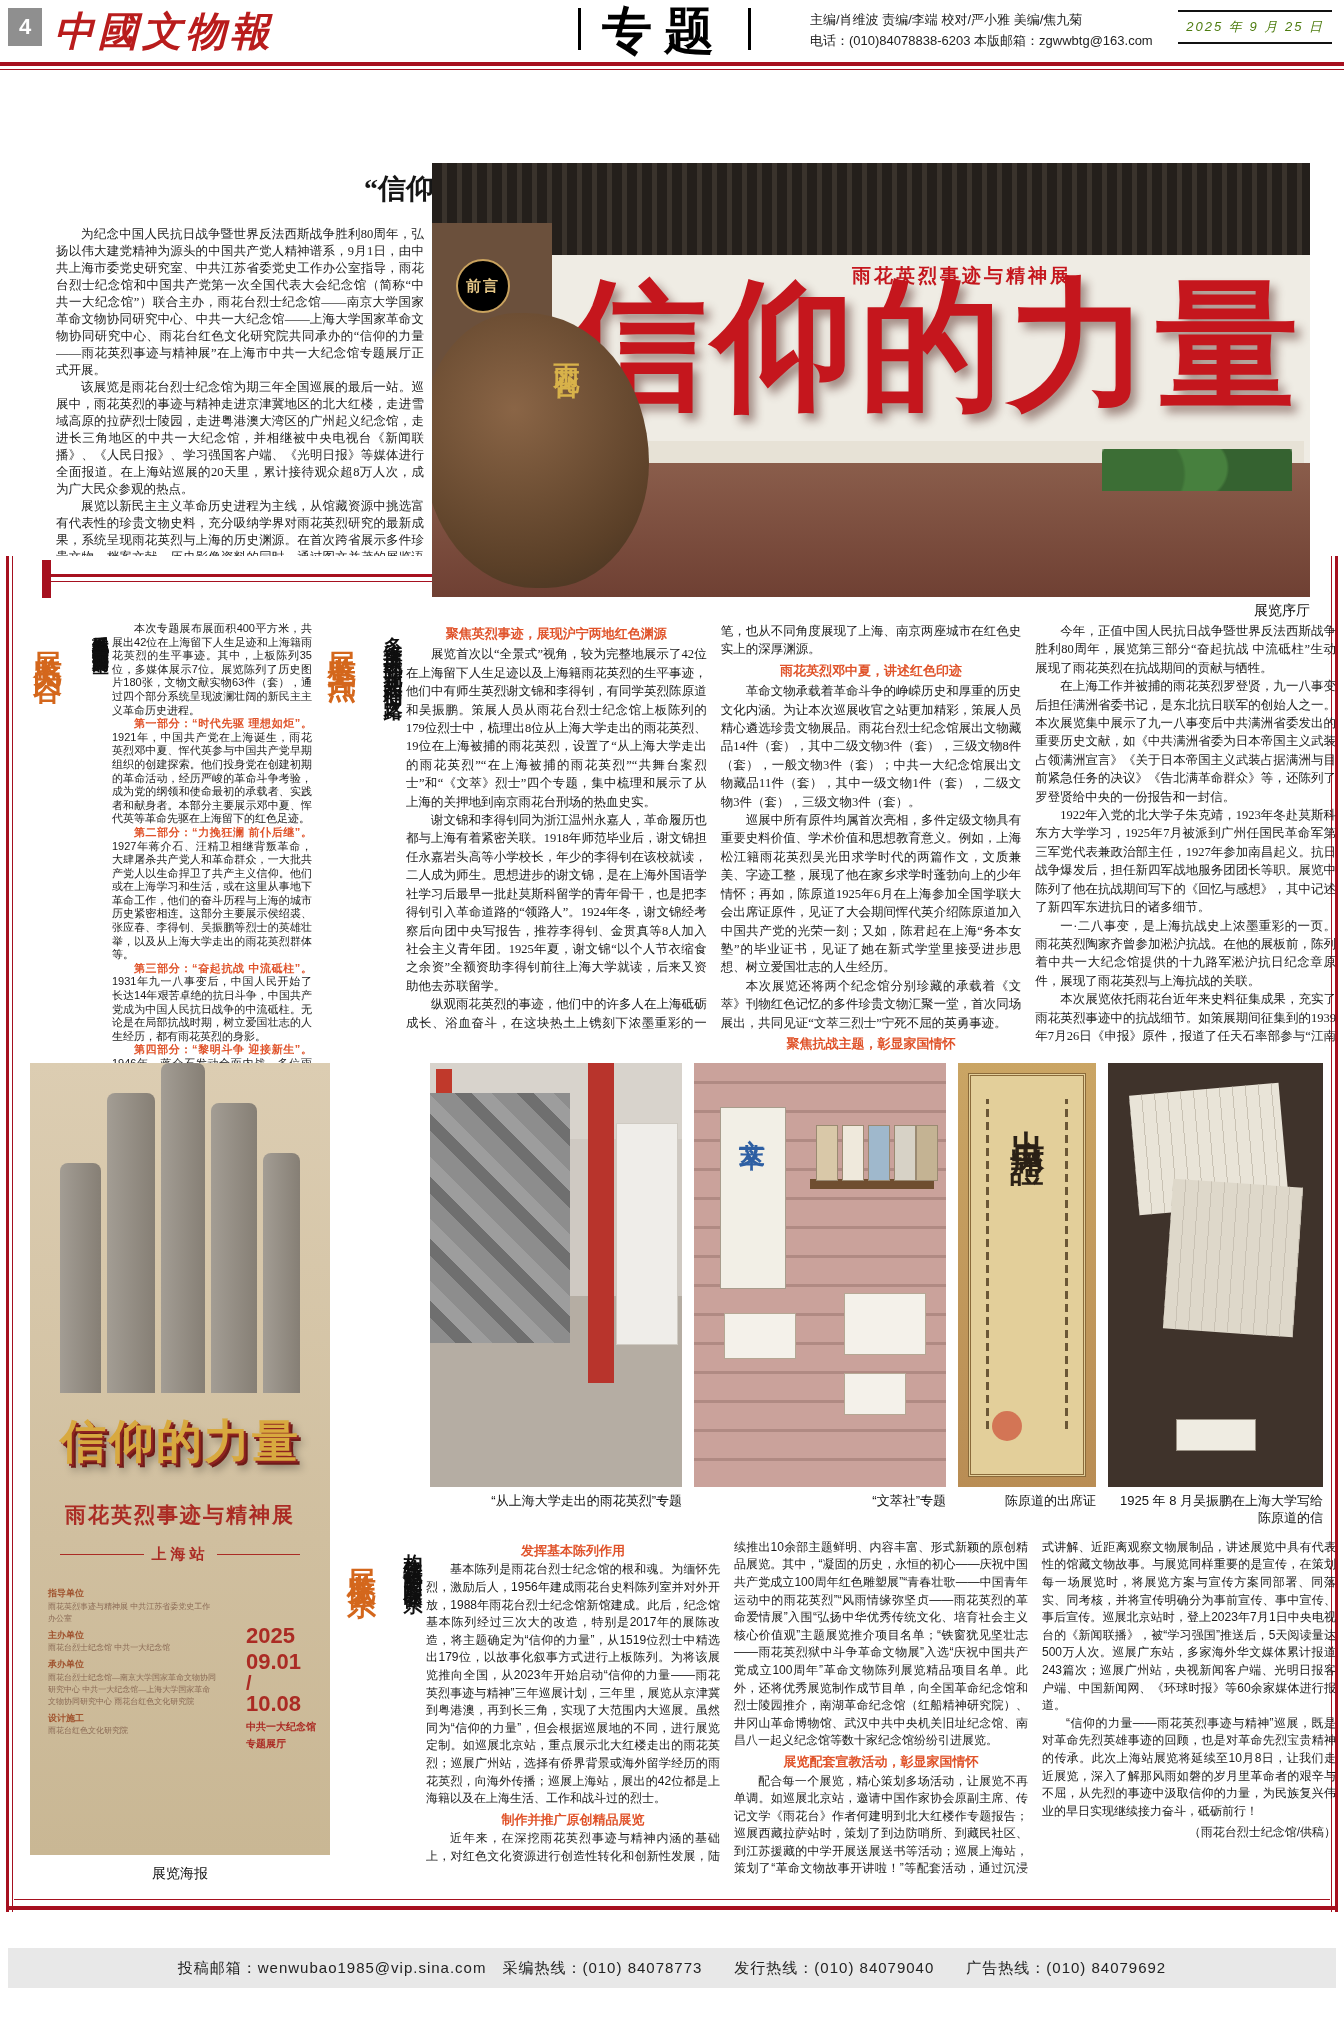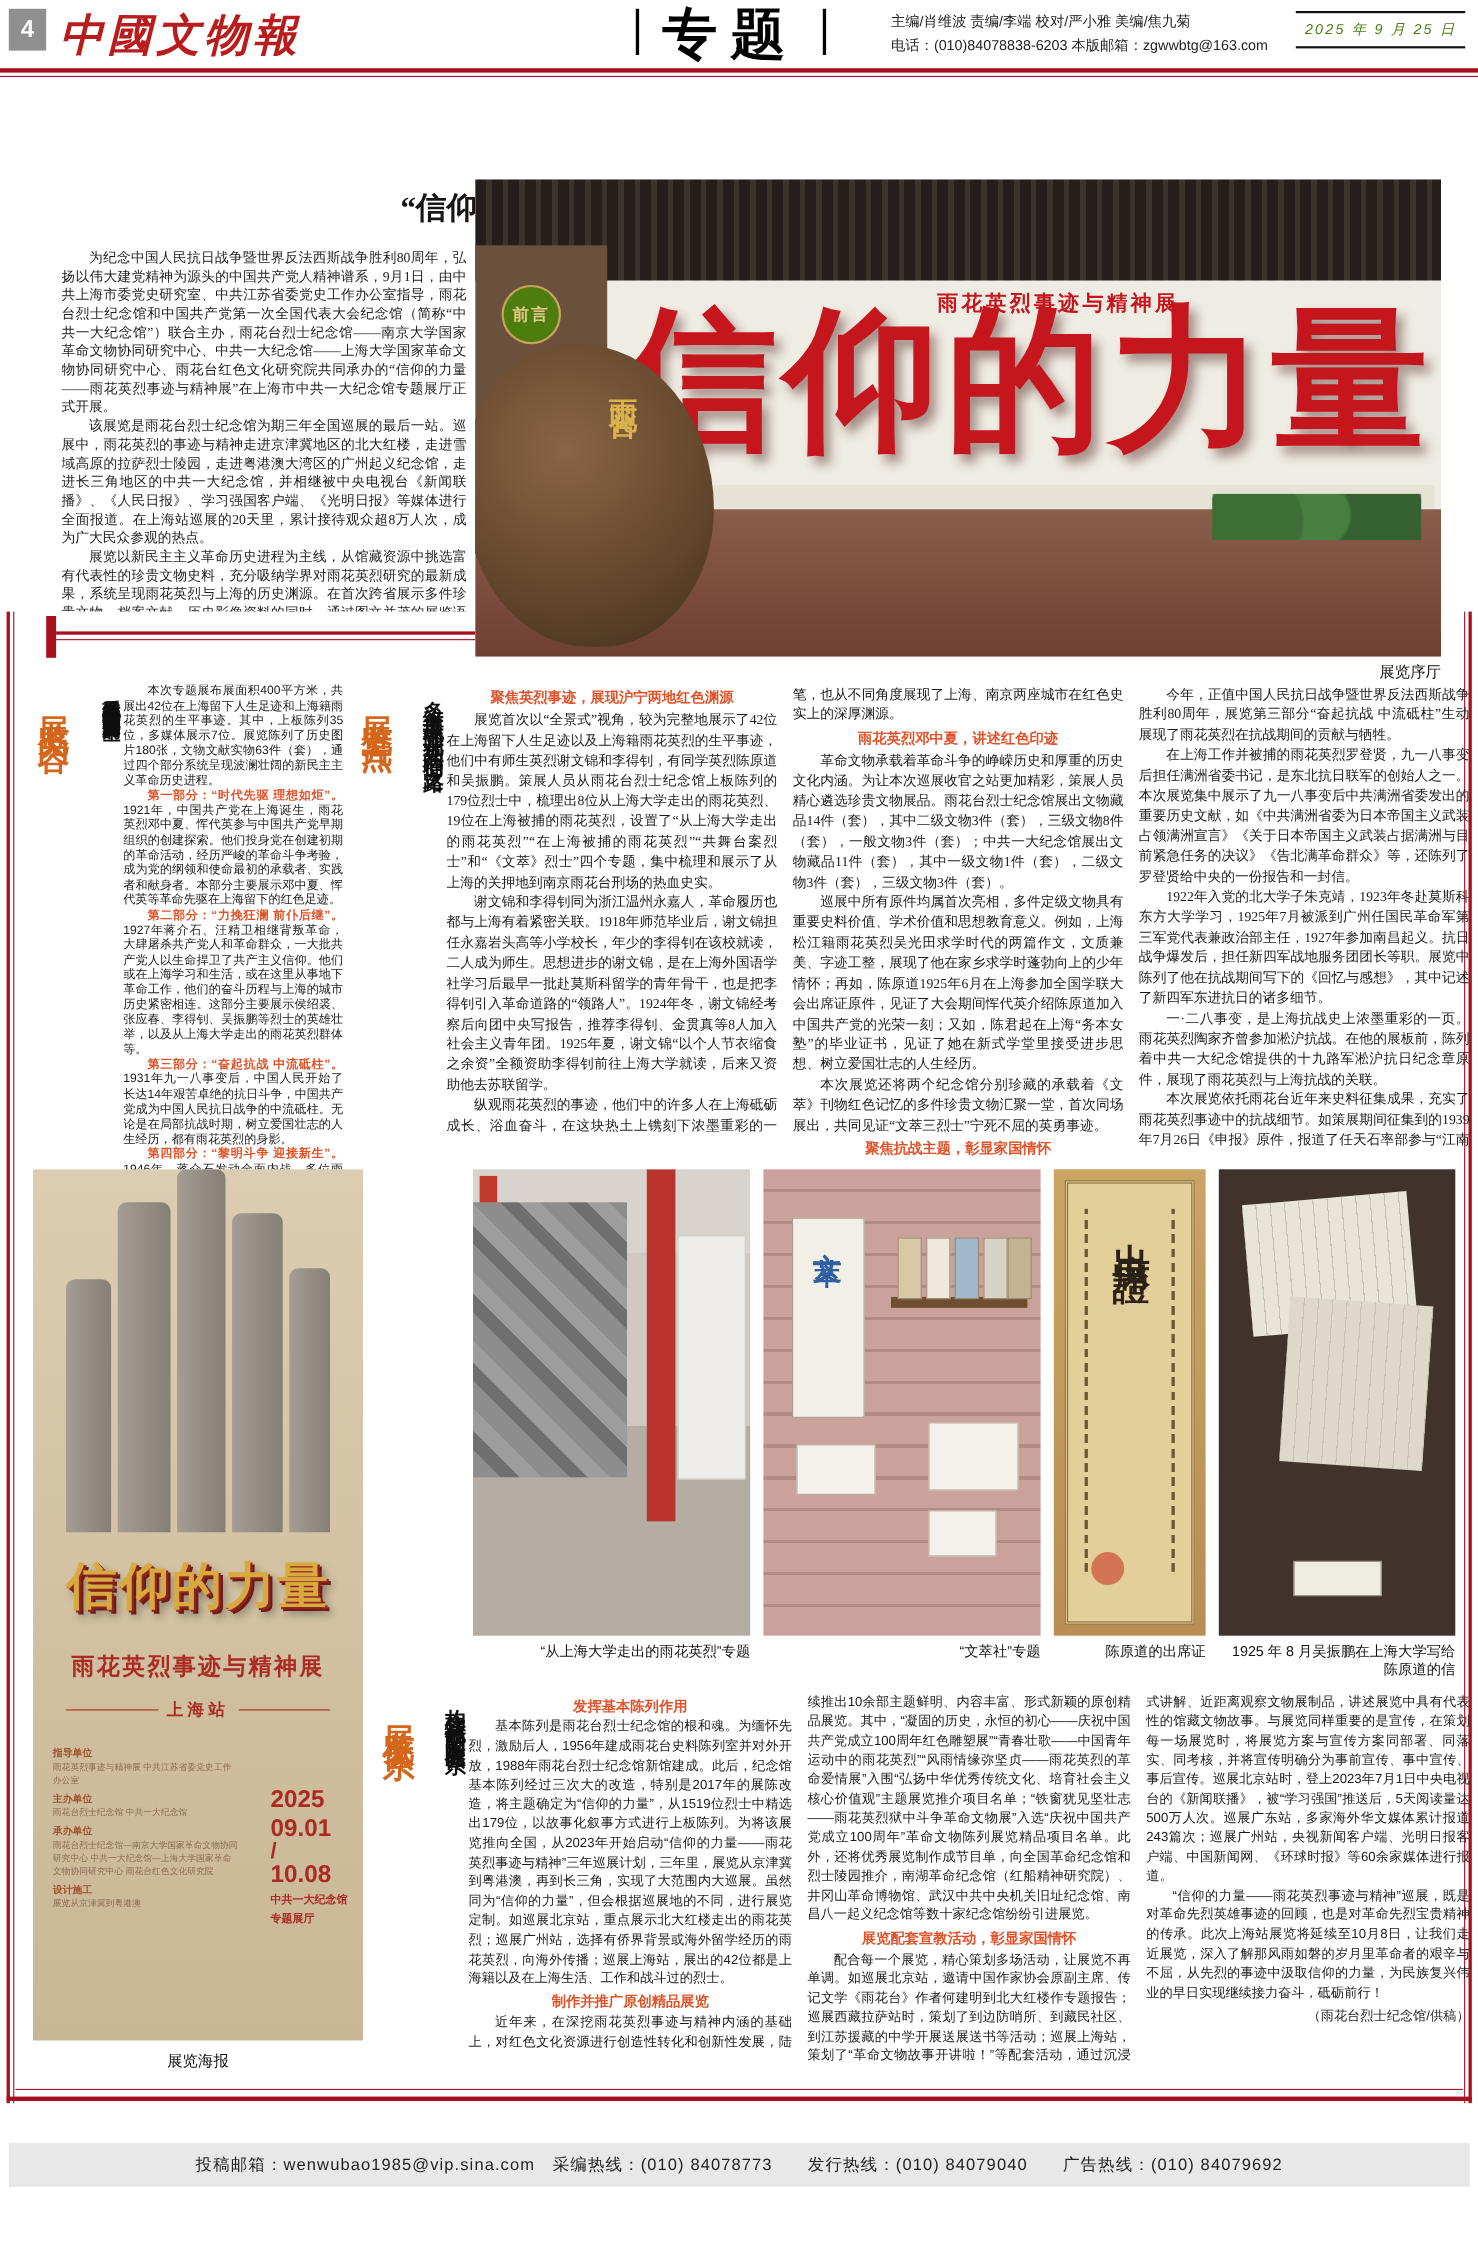--- a/index.html
+++ b/index.html
@@ -41,21 +41,21 @@
   .lede p{margin:0;text-indent:2em;}
   .divbar{position:absolute;left:42px;top:560px;width:9px;height:38px;background:#a6101f;}
   .divln1{position:absolute;left:51px;top:574px;width:462px;border-top:3px solid #a6101f;}
   .divln2{position:absolute;left:51px;top:581px;width:462px;border-top:1px solid #a6101f;}
   
   .hero{position:absolute;left:432px;top:163px;width:878px;height:434px;overflow:hidden;background:#efece4;}
   .hero .ceiling{position:absolute;top:0;left:0;right:0;height:92px;
       background:repeating-linear-gradient(90deg,#241f1b 0 10px,#3a332c 10px 15px);}
   .hero .leftwall{position:absolute;left:0;top:60px;width:120px;height:280px;background:#6b503c;}
   .hero .preface{position:absolute;left:24px;top:96px;width:50px;height:50px;border-radius:50%;
-      background:#4d7c0f;border:2px solid #c9a25e;color:#e7c887;font-size:15px;font-weight:700;
+      background:#000000;border:2px solid #c9a25e;color:#e7c887;font-size:15px;font-weight:700;
       display:flex;align-items:center;justify-content:center;letter-spacing:2px;}
   .hero .banner{position:absolute;left:420px;top:100px;font-size:19px;font-weight:700;color:#c5161d;letter-spacing:3px;}
   .hero .slogan{position:absolute;left:132px;top:112px;width:740px;font-size:142px;line-height:1;
       font-family:"Liberation Serif","DejaVu Serif",serif;font-weight:900;color:#c5161d;letter-spacing:6px;
       text-shadow:6px 7px 10px rgba(70,25,18,.45);white-space:nowrap;}
   .hero .plinth{position:absolute;left:120px;top:278px;width:752px;height:24px;background:#e7e2d6;}
   .hero .floor{position:absolute;left:0;top:300px;width:100%;height:134px;
       background:linear-gradient(180deg,#8a5d4b,#6f4033);}
   .hero .rock{position:absolute;left:-8px;top:150px;width:225px;height:275px;
       background:radial-gradient(circle at 40% 35%,#8a6546,#5b4028 70%,#41301f);
@@ -253,21 +253,21 @@
         <div class="redsub">雨花英烈事迹与精神展</div>
         <div class="station">上海站</div>
         <div class="credits">
           <div class="role">指导单位</div>
           <div>雨花英烈事迹与精神展 中共江苏省委党史工作办公室</div>
           <div class="role">主办单位</div>
           <div>雨花台烈士纪念馆 中共一大纪念馆</div>
           <div class="role">承办单位</div>
           <div>雨花台烈士纪念馆—南京大学国家革命文物协同研究中心 中共一大纪念馆—上海大学国家革命文物协同研究中心 雨花台红色文化研究院</div>
           <div class="role">设计施工</div>
-          <div>展览从京津冀到粤港澳</div>
+          <div>雨花台红色文化研究院</div>
         </div>
         <div class="dates">
           <div class="y">2025</div>
           <div class="d">09.01</div>
           <div class="s">/</div>
           <div class="d">10.08</div>
           <div class="v">中共一大纪念馆</div>
           <div class="v">专题展厅</div>
         </div>
       </div>

